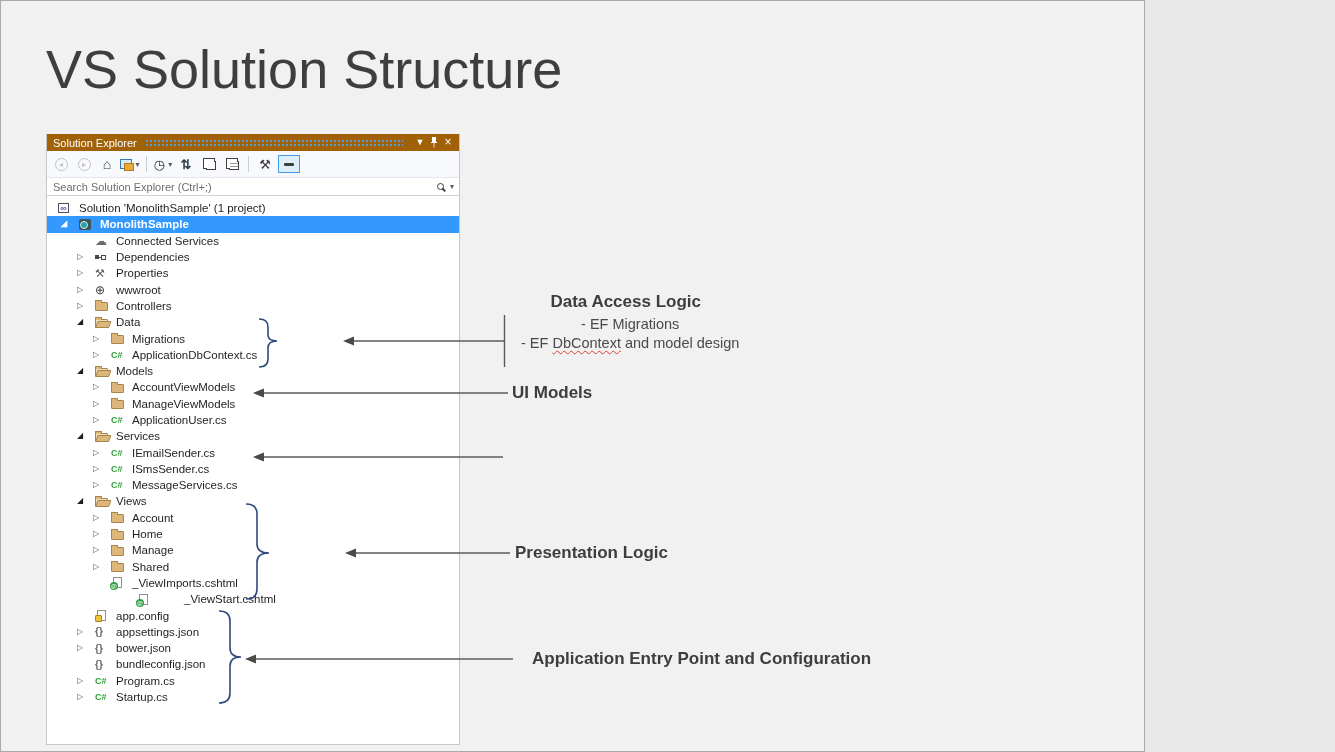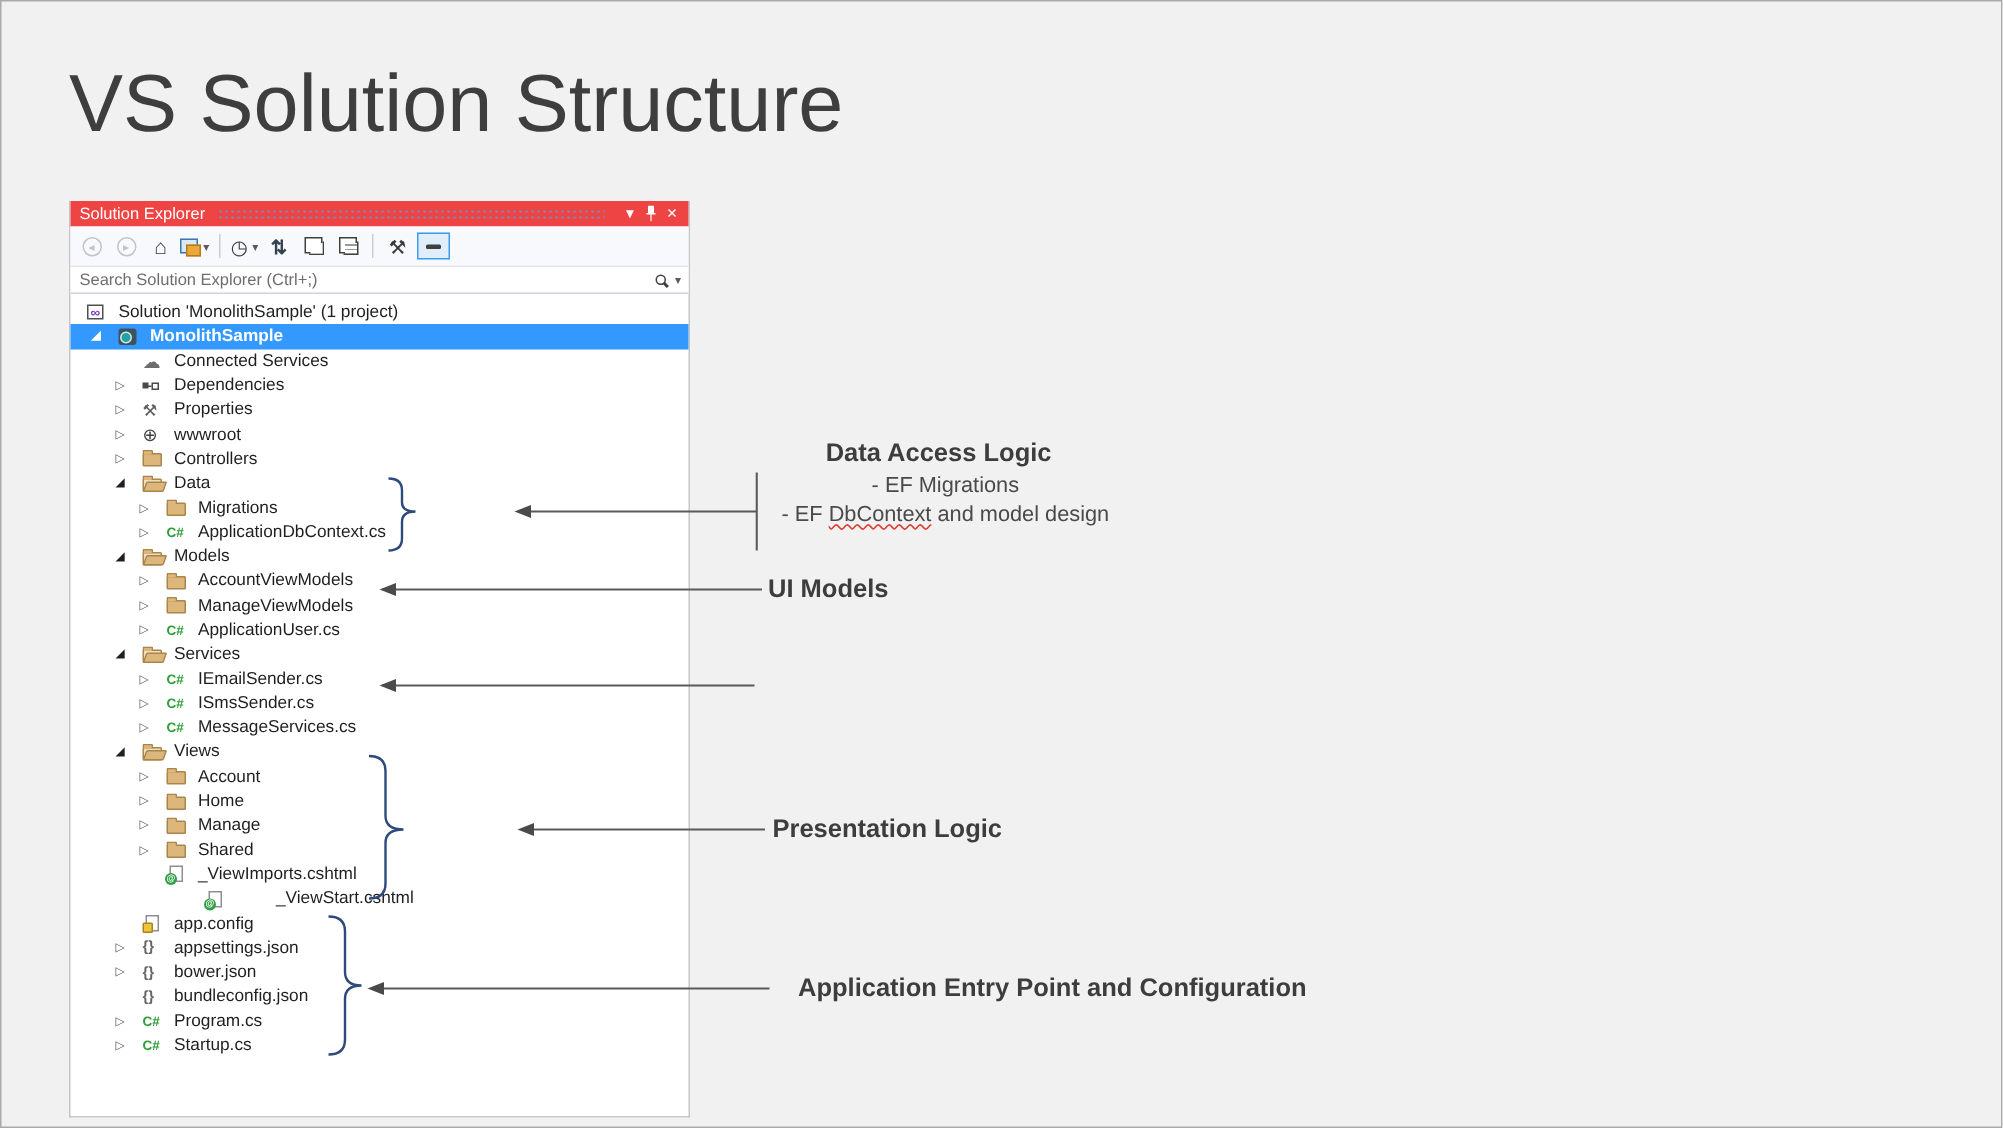--- a/index.html
+++ b/index.html
@@ -1,28 +1,28 @@
 <!DOCTYPE html>
 <html><head>
 <meta charset="utf-8">
 <style>
   * { margin:0; padding:0; box-sizing:border-box; }
   html,body { background:#e8e8e8; }
   body { font-family:"Liberation Sans", sans-serif; }
-  .slide { position:relative; width:1335px; height:752px; background:#f1f1f1;
+  .slide { position:relative; width:1145px; height:752px; background:#f1f1f1;
            box-shadow: inset 0 0 0 1px #aaaaaa; overflow:hidden; }
 
   
   .slide-title { position:absolute; left:46px; top:38px; font-size:54px;
                  font-weight:300; color:#3e3e3e; letter-spacing:0px; white-space:nowrap; }
 
   
   .panel { position:absolute; left:46px; top:134px; width:414px; height:611px;
            background:#ffffff; border:1px solid #c6c6c6; border-top:none; }
-  .panel-titlebar { height:17px; background:#ef4444; display:flex; align-items:center;
+  .panel-titlebar { height:17px; background:#a16207; display:flex; align-items:center;
                     padding:0 4px 0 6px; }
   .panel-title { color:#ffffff; font-size:11px; white-space:nowrap; }
   .grip { flex:1 1 auto; height:9px; margin:0 10px 0 8px;
           background-image:radial-gradient(#5e9ad8 0.8px, transparent 0.9px);
           background-size:4px 4px; background-position:0 1px; }
   .tb-ico { color:#ffffff; font-size:9px; width:14px; text-align:center; cursor:default; line-height:17px;}
   .pin-svg { display:inline-block; vertical-align:middle; }
   .closex { font-size:12px; line-height:17px; }
 
   

